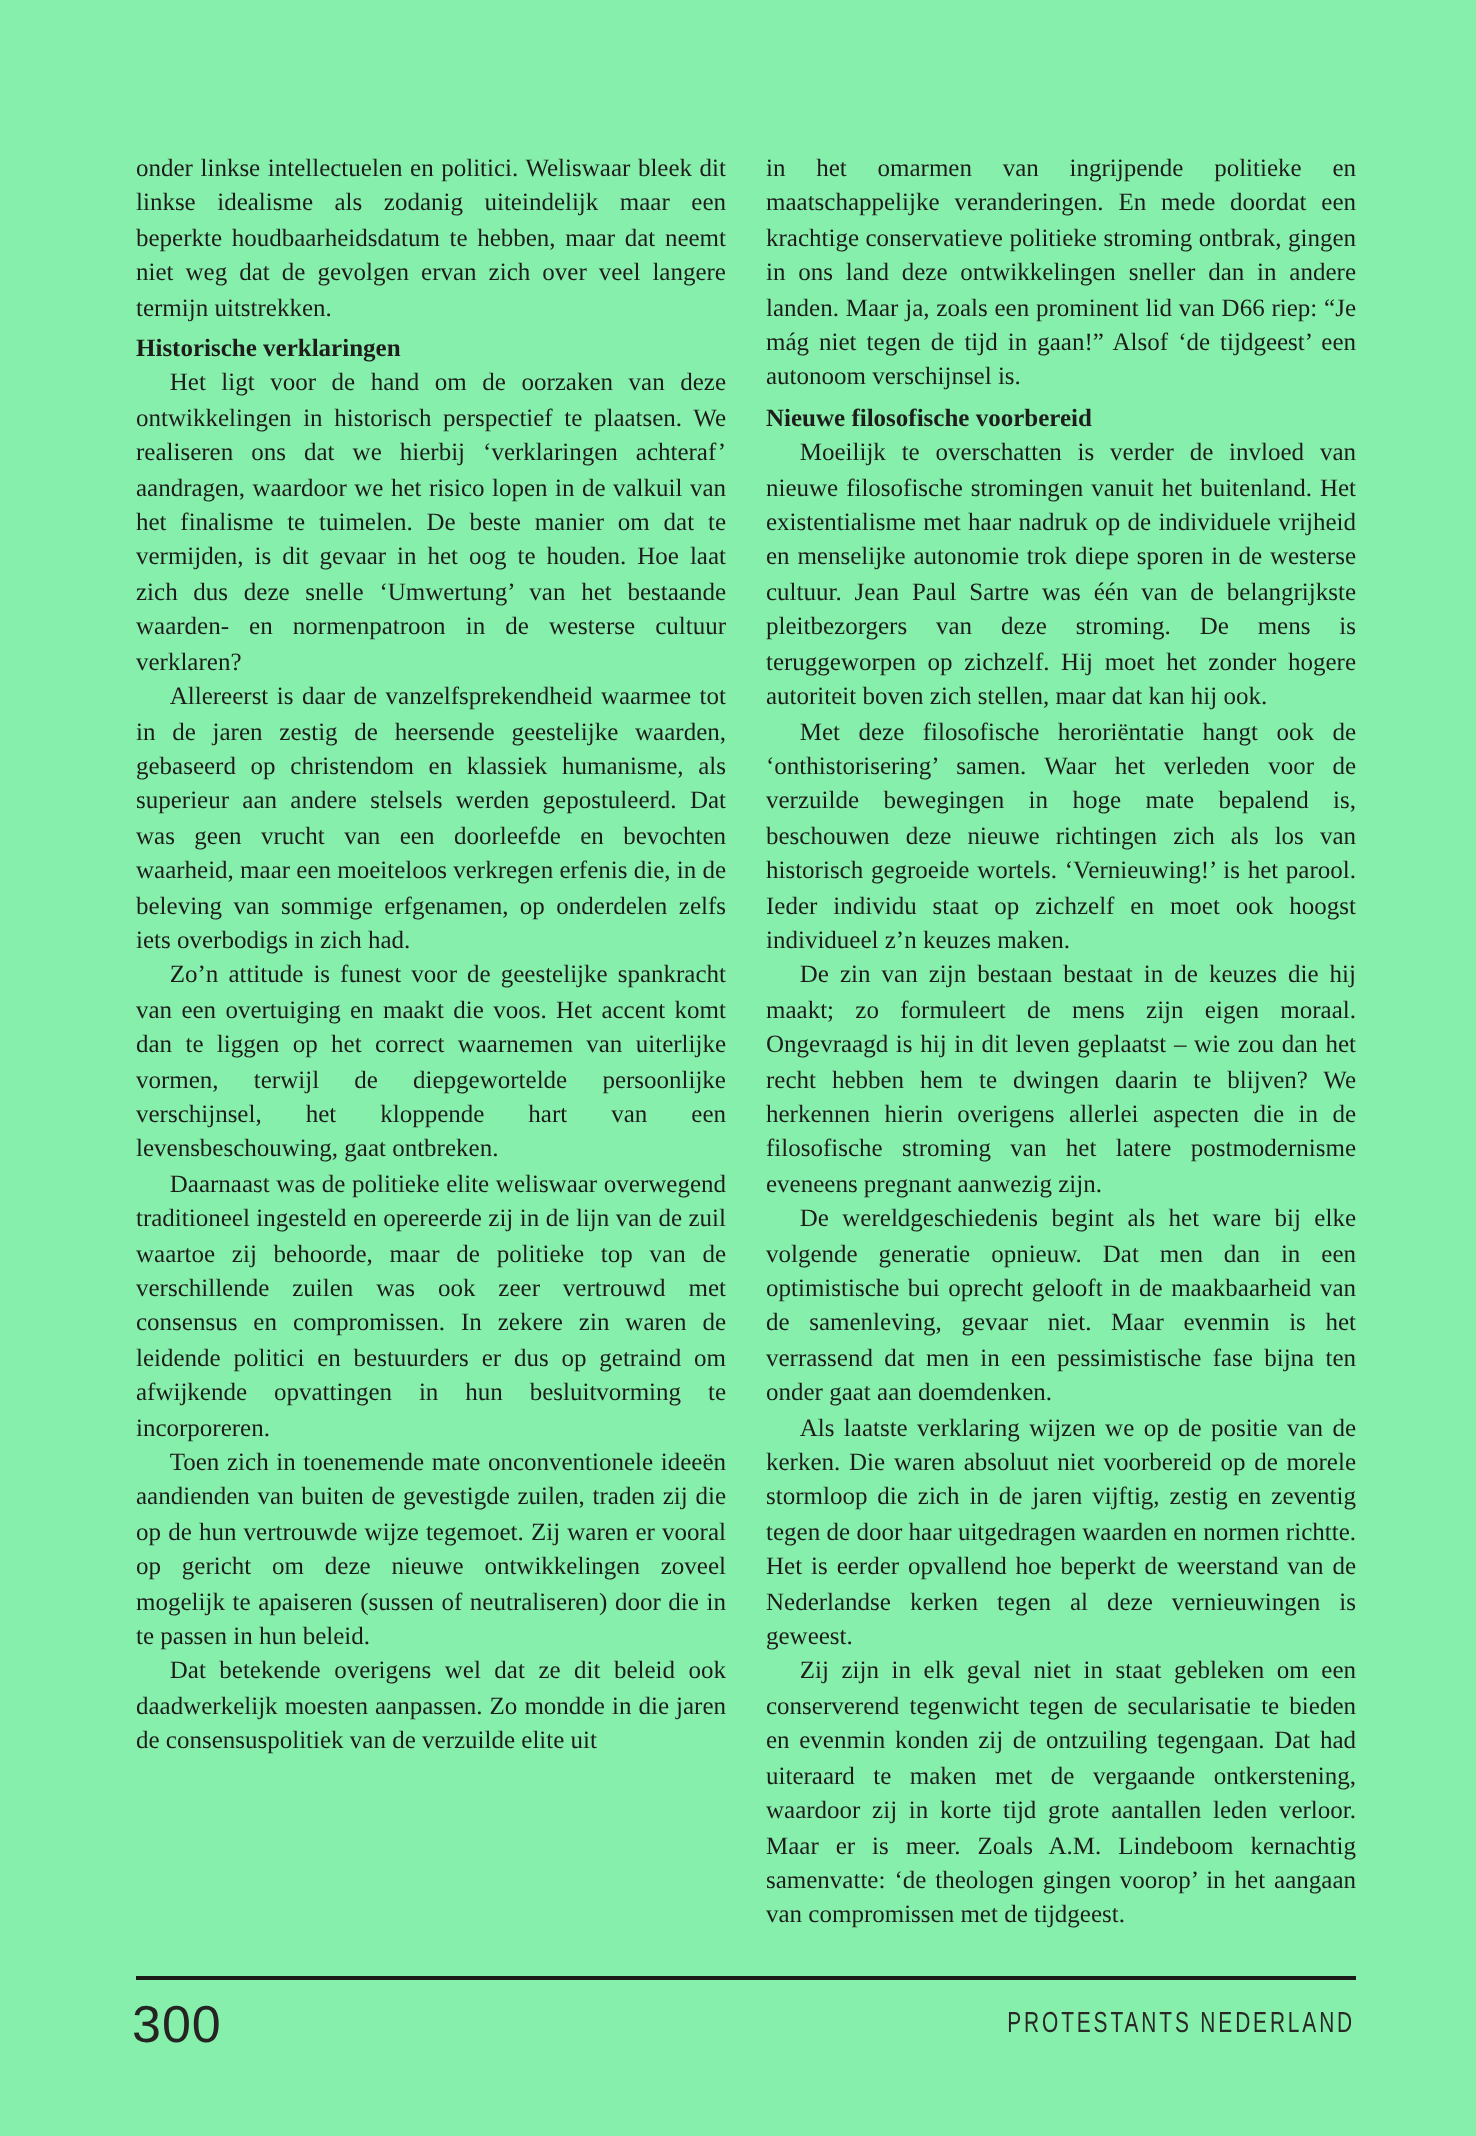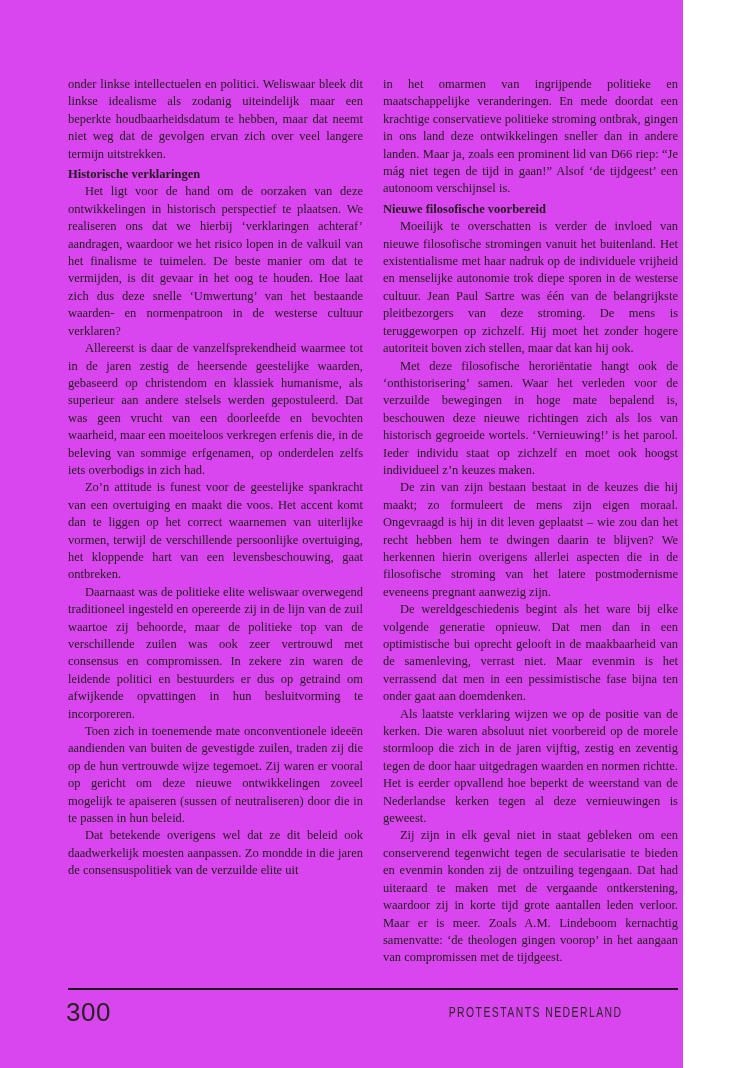--- a/index.html
+++ b/index.html
@@ -2,23 +2,23 @@
 <html lang="nl"><head>
 <meta charset="utf-8">
 <style>
   html, body {
     margin: 0;
     padding: 0;
     background: #ffffff;
   }
   .page {
     position: relative;
-    width: 683px;
+    width: 738px;
     height: 1068px;
-    background: #d946ef;
+    background: #86efac;
     overflow: hidden;
     font-family: "Liberation Serif", "DejaVu Serif", serif;
     color: #1f1d1b;
   }
   .text-area {
     position: absolute;
     left: 68px;
     top: 76px;
     width: 610px;
     height: 908px;
@@ -85,33 +85,33 @@
 
 <div class="page">
 
   <div class="text-area">
 
     <div class="col">
       <p class="cont">onder linkse intellectuelen en politici. Weliswaar bleek dit linkse idealisme als zodanig uiteindelijk maar een beperkte houdbaarheidsdatum te hebben, maar dat neemt niet weg dat de gevolgen ervan zich over veel langere termijn uitstrekken.</p>
       <h3>Historische verklaringen</h3>
       <p>Het ligt voor de hand om de oorzaken van deze ontwikkelingen in historisch perspectief te plaatsen. We realiseren ons dat we hierbij ‘verklaringen achteraf’ aandragen, waardoor we het risico lopen in de valkuil van het finalisme te tuimelen. De beste manier om dat te vermijden, is dit gevaar in het oog te houden. Hoe laat zich dus deze snelle ‘Umwertung’ van het bestaande waarden- en normenpatroon in de westerse cultuur verklaren?</p>
       <p>Allereerst is daar de vanzelfsprekendheid waarmee tot in de jaren zestig de heersende geestelijke waarden, gebaseerd op christendom en klassiek humanisme, als superieur aan andere stelsels werden gepostuleerd. Dat was geen vrucht van een doorleefde en bevochten waarheid, maar een moeiteloos verkregen erfenis die, in de beleving van sommige erfgenamen, op onderdelen zelfs iets overbodigs in zich had.</p>
-      <p>Zo’n attitude is funest voor de geestelijke spankracht van een overtuiging en maakt die voos. Het accent komt dan te liggen op het correct waarnemen van uiterlijke vormen, terwijl de verschillende persoonlijke overtuiging, het kloppende hart van een levensbeschouwing, gaat ontbreken.</p>
+      <p>Zo’n attitude is funest voor de geestelijke spankracht van een overtuiging en maakt die voos. Het accent komt dan te liggen op het correct waarnemen van uiterlijke vormen, terwijl de diepgewortelde persoonlijke verschijnsel, het kloppende hart van een levensbeschouwing, gaat ontbreken.</p>
       <p>Daarnaast was de politieke elite weliswaar overwegend traditioneel ingesteld en opereerde zij in de lijn van de zuil waartoe zij behoorde, maar de politieke top van de verschillende zuilen was ook zeer vertrouwd met consensus en compromissen. In zekere zin waren de leidende politici en bestuurders er dus op getraind om afwijkende opvattingen in hun besluitvorming te incorporeren.</p>
       <p>Toen zich in toenemende mate onconventionele ideeën aandienden van buiten de gevestigde zuilen, traden zij die op de hun vertrouwde wijze tegemoet. Zij waren er vooral op gericht om deze nieuwe ontwikkelingen zoveel mogelijk te apaiseren (sussen of neutraliseren) door die in te passen in hun beleid.</p>
       <p>Dat betekende overigens wel dat ze dit beleid ook daadwerkelijk moesten aanpassen. Zo mondde in die jaren de consensuspolitiek van de verzuilde elite uit</p>
     </div>
 
     <div class="col">
       <p class="cont">in het omarmen van ingrijpende politieke en maatschappelijke veranderingen. En mede doordat een krachtige conservatieve politieke stroming ontbrak, gingen in ons land deze ontwikkelingen sneller dan in andere landen. Maar ja, zoals een prominent lid van D66 riep: “Je mág niet tegen de tijd in gaan!” Alsof ‘de tijdgeest’ een autonoom verschijnsel is.</p>
       <h3>Nieuwe filosofische voorbereid</h3>
       <p>Moeilijk te overschatten is verder de invloed van nieuwe filosofische stromingen vanuit het buitenland. Het existentialisme met haar nadruk op de individuele vrijheid en menselijke autonomie trok diepe sporen in de westerse cultuur. Jean Paul Sartre was één van de belangrijkste pleitbezorgers van deze stroming. De mens is teruggeworpen op zichzelf. Hij moet het zonder hogere autoriteit boven zich stellen, maar dat kan hij ook.</p>
       <p>Met deze filosofische heroriëntatie hangt ook de ‘onthistorisering’ samen. Waar het verleden voor de verzuilde bewegingen in hoge mate bepalend is, beschouwen deze nieuwe richtingen zich als los van historisch gegroeide wortels. ‘Vernieuwing!’ is het parool. Ieder individu staat op zichzelf en moet ook hoogst individueel z’n keuzes maken.</p>
       <p>De zin van zijn bestaan bestaat in de keuzes die hij maakt; zo formuleert de mens zijn eigen moraal. Ongevraagd is hij in dit leven geplaatst – wie zou dan het recht hebben hem te dwingen daarin te blijven? We herkennen hierin overigens allerlei aspecten die in de filosofische stroming van het latere postmodernisme eveneens pregnant aanwezig zijn.</p>
-      <p>De wereldgeschiedenis begint als het ware bij elke volgende generatie opnieuw. Dat men dan in een optimistische bui oprecht gelooft in de maakbaarheid van de samenleving, verrast niet. Maar evenmin is het verrassend dat men in een pessimistische fase bijna ten onder gaat aan doemdenken.</p>
+      <p>De wereldgeschiedenis begint als het ware bij elke volgende generatie opnieuw. Dat men dan in een optimistische bui oprecht gelooft in de maakbaarheid van de samenleving, gevaar niet. Maar evenmin is het verrassend dat men in een pessimistische fase bijna ten onder gaat aan doemdenken.</p>
       <p>Als laatste verklaring wijzen we op de positie van de kerken. Die waren absoluut niet voorbereid op de morele stormloop die zich in de jaren vijftig, zestig en zeventig tegen de door haar uitgedragen waarden en normen richtte. Het is eerder opvallend hoe beperkt de weerstand van de Nederlandse kerken tegen al deze vernieuwingen is geweest.</p>
       <p>Zij zijn in elk geval niet in staat gebleken om een conserverend tegenwicht tegen de secularisatie te bieden en evenmin konden zij de ontzuiling tegengaan. Dat had uiteraard te maken met de vergaande ontkerstening, waardoor zij in korte tijd grote aantallen leden verloor. Maar er is meer. Zoals A.M. Lindeboom kernachtig samenvatte: ‘de theologen gingen voorop’ in het aangaan van compromissen met de tijdgeest.</p>
     </div>
 
   </div>
 
   <div class="footer-rule"></div>
   <div class="page-number">300</div>
   <div class="running-title">PROTESTANTS NEDERLAND</div>
 

